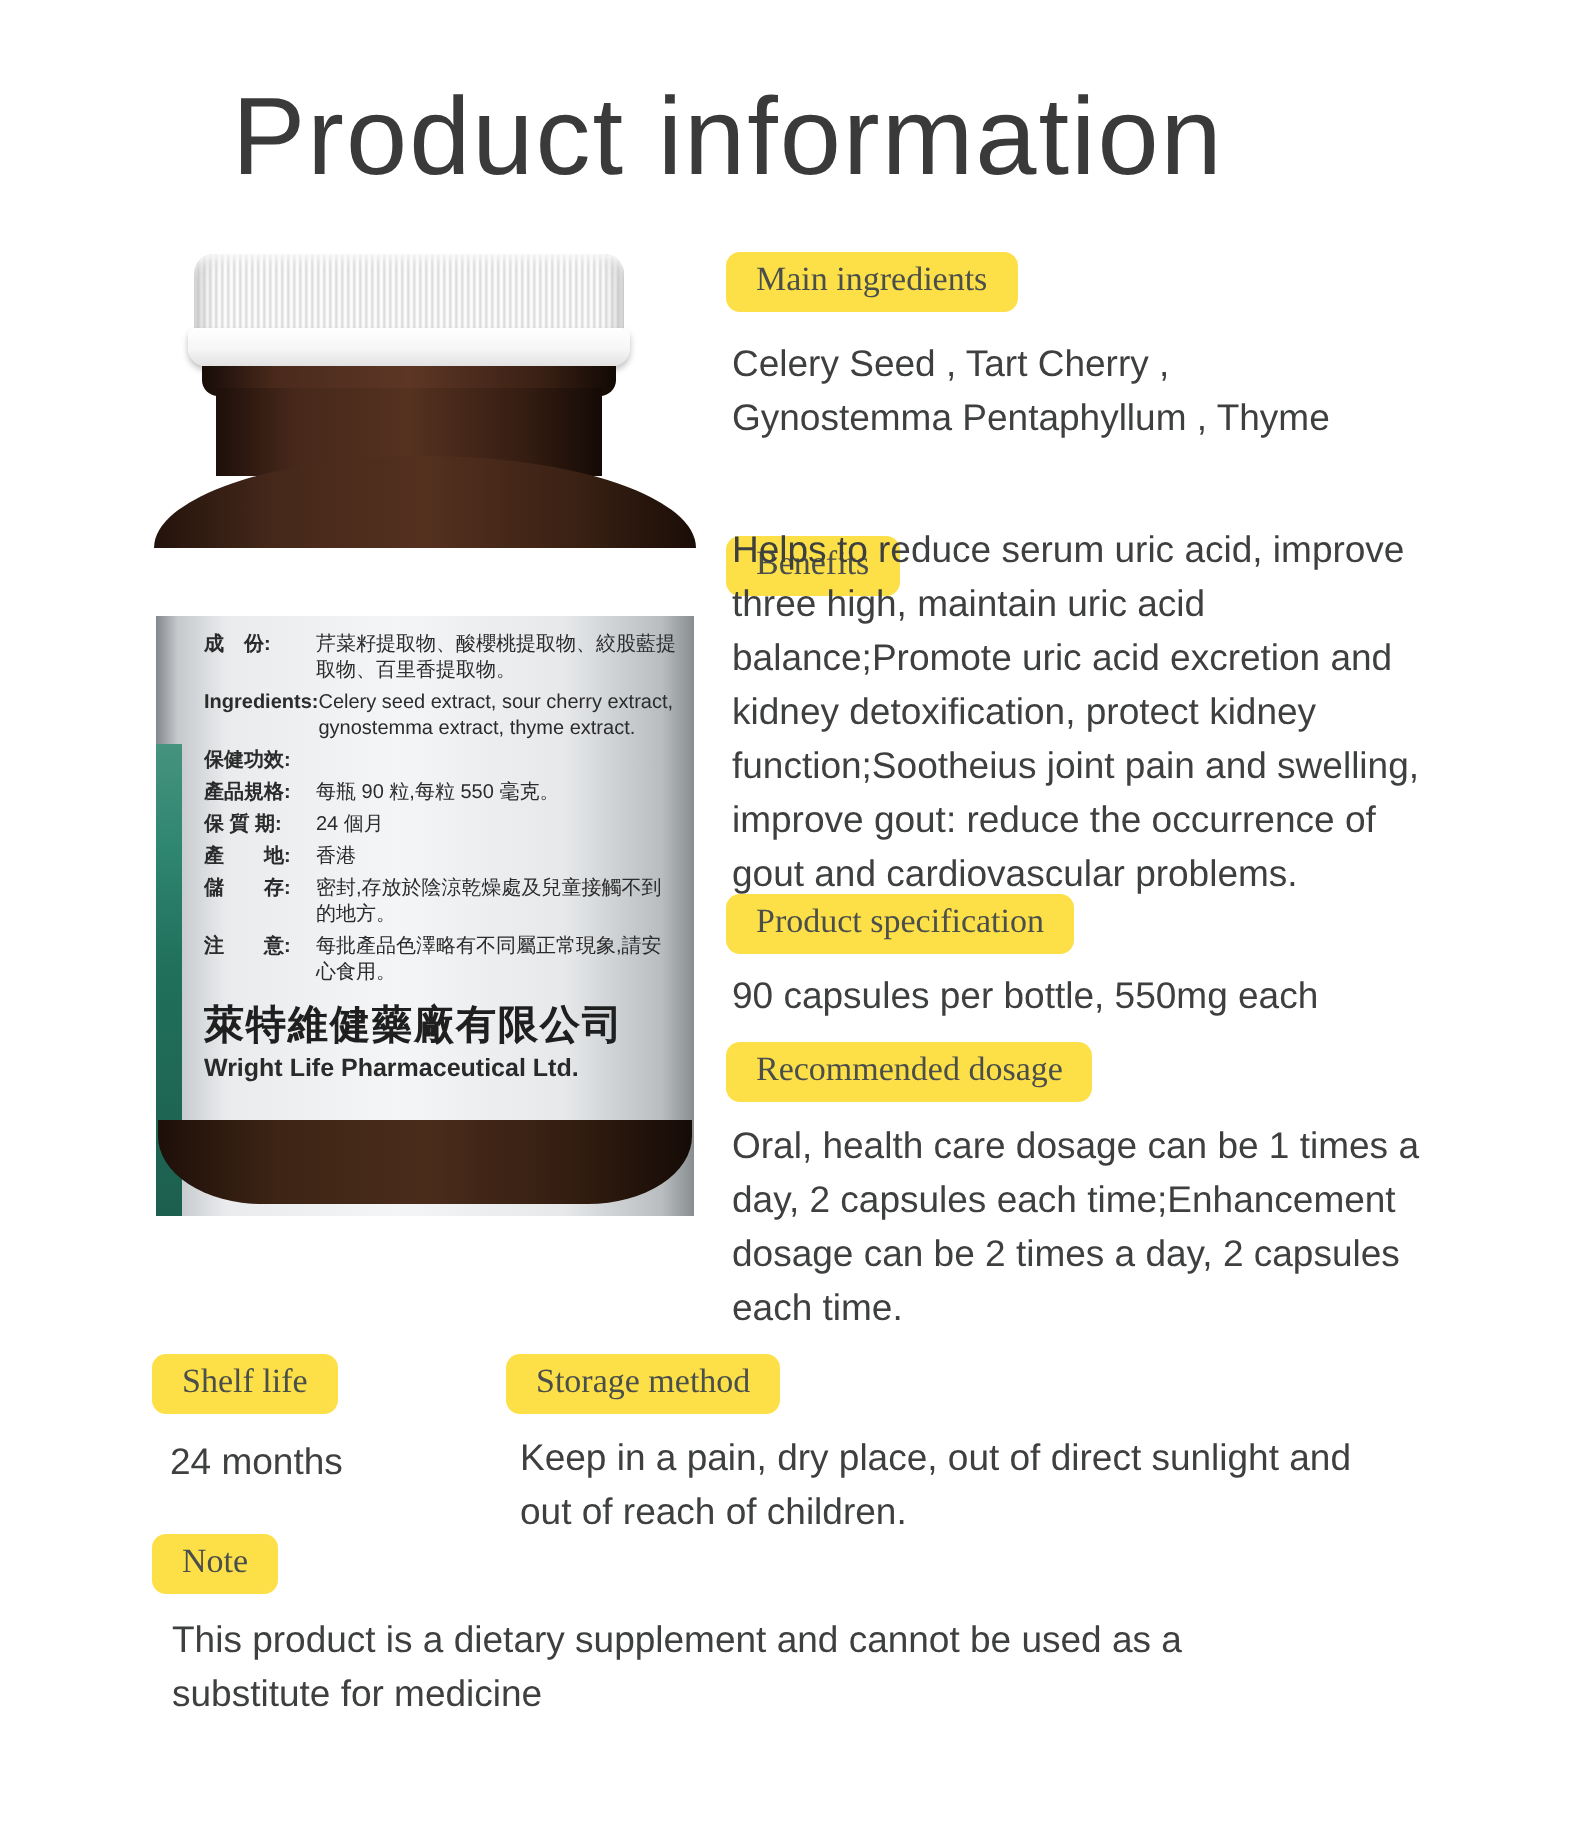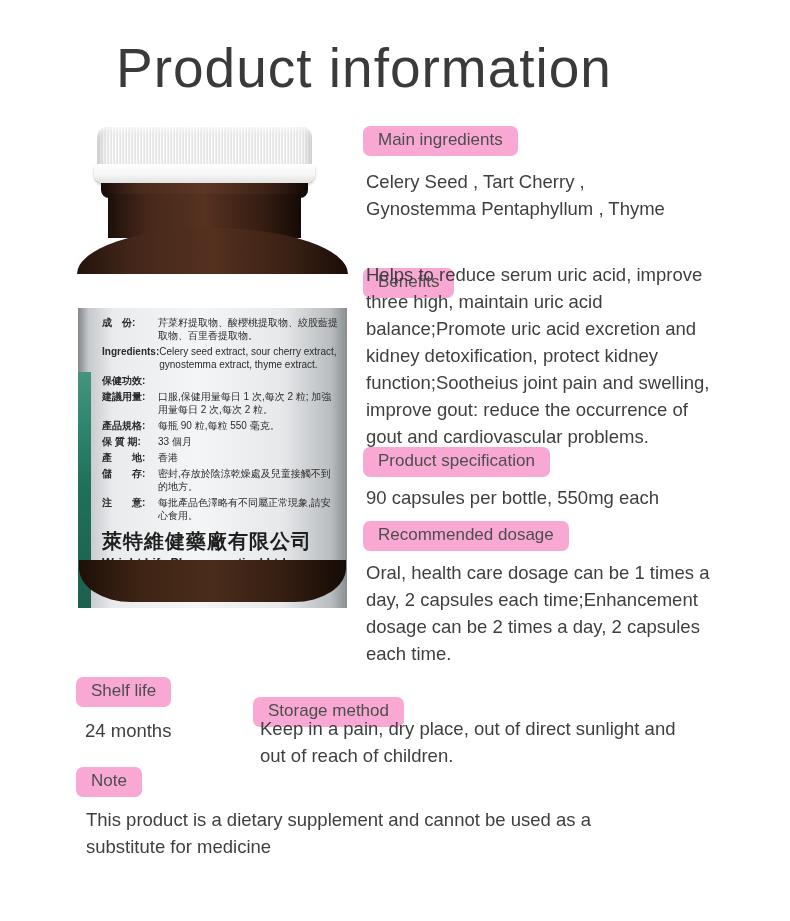--- a/index.html
+++ b/index.html
@@ -1,22 +1,22 @@
 <!DOCTYPE html>
 <html><head>
 <meta charset="utf-8">
 <style>
   html,body{margin:0;padding:0;width:790px;height:921px;background:#ffffff;overflow:hidden;
             font-family:"Liberation Sans",sans-serif;}
   .abs{position:absolute;}
   
   #page-title{left:116px;top:36px;font-size:55px;font-weight:300;color:#3a3a3a;letter-spacing:1px;}
   
-  .badge{display:inline-block;background:#f9a8d4;color:#4b4f4c;font-size:17px;
-         padding:4px 15px 6px 15px;border-radius:7px;white-space:nowrap;}
+  .badge{display:inline-block;background:#fde047;color:#4b4f4c;font-size:17px;
+         padding:4px 15px 6px 15px;border-radius:7px;white-space:nowrap;font-family:Liberation Serif, serif;}
   
   .body-text{font-size:18.5px;color:#3e3f3f;line-height:27px;white-space:pre-line;}
   
   .cap-ribs{left:97px;top:127px;width:215px;height:42px;border-radius:10px 10px 0 0;
     background:repeating-linear-gradient(90deg,#f7f7f7 0px,#ffffff 1px,#d9d9d9 2px,#f0f0f0 3px);
     box-shadow:inset 0 6px 6px -4px #ffffff, inset -8px 0 10px -6px #b9b9b9, inset 8px 0 10px -6px #b9b9b9;}
   .cap-lip{left:94px;top:164px;width:221px;height:19px;border-radius:4px 4px 9px 9px;
     background:linear-gradient(180deg,#ffffff 0%,#f6f6f6 55%,#e2e2e2 100%);
     box-shadow:0 2px 3px rgba(0,0,0,0.25);}
   .neck-ring{left:101px;top:183px;width:207px;height:15px;border-radius:0 0 8px 8px;
@@ -42,21 +42,21 @@
   #body-main-ingredients{left:366px;top:168px;width:420px;}
   #badge-benefits{left:363px;top:224px;margin-top:44px;}
   #body-benefits{left:366px;top:261px;width:424px;}
   #badge-specification{left:363px;top:447px;}
   #body-specification{left:366px;top:484px;width:420px;}
   #badge-dosage{left:363px;top:521px;}
   #body-dosage{left:366px;top:559px;width:430px;}
   
   #badge-shelf-life{left:76px;top:677px;text-align:right;}
   #body-shelf-life{left:85px;top:717px;}
-  #badge-storage{left:253px;top:677px;margin-top:20px;}
+  #badge-storage{left:253px;top:677px;}
   #body-storage{left:260px;top:715px;width:510px;}
   #badge-note{left:76px;top:767px;}
   #body-note{left:86px;top:806px;width:650px;}
 </style>
 </head>
 <body>
 
 <div class="abs" id="page-title">Product information</div>
 
 <div>
@@ -75,30 +75,26 @@
         <span class="v">芹菜籽提取物、酸櫻桃提取物、絞股藍提取物、百里香提取物。</span>
       </div>
       <div class="lrow">
         <span class="k">Ingredients:</span>
         <span class="v">Celery seed extract, sour cherry extract, gynostemma extract, thyme extract.</span>
       </div>
       <div class="lrow">
         <span class="k">保健功效:</span>
       </div>
       <div class="lrow">
-        <span class="k">建議用量:</span>
-        <span class="v">口服,保健用量每日 1 次,每次 2 粒; 加強用量每日 2 次,每次 2 粒。</span>
-      </div>
-      <div class="lrow">
         <span class="k">產品規格:</span>
         <span class="v">每瓶 90 粒,每粒 550 毫克。</span>
       </div>
       <div class="lrow">
         <span class="k">保 質 期:</span>
-        <span class="v">33 個月</span>
+        <span class="v">24 個月</span>
       </div>
       <div class="lrow">
         <span class="k">產　　地:</span>
         <span class="v">香港</span>
       </div>
       <div class="lrow">
         <span class="k">儲　　存:</span>
         <span class="v">密封,存放於陰涼乾燥處及兒童接觸不到的地方。</span>
       </div>
       <div class="lrow">

